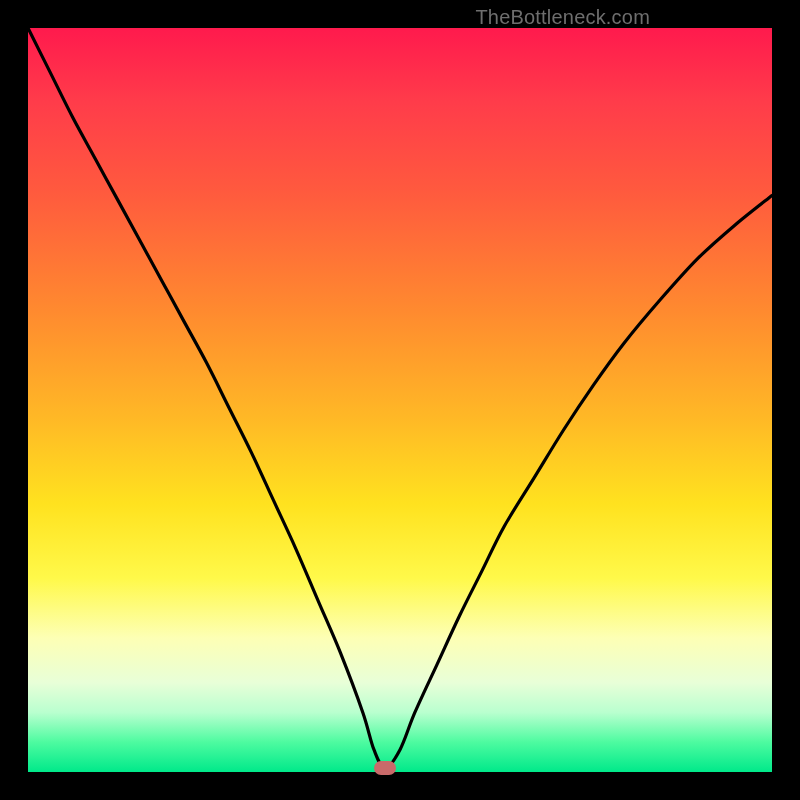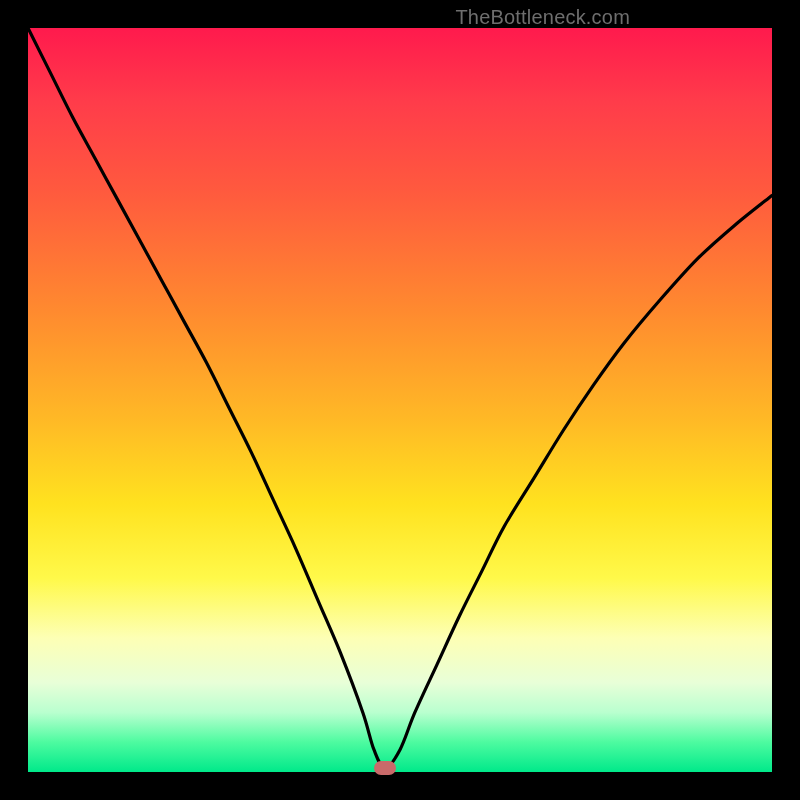--- a/index.html
+++ b/index.html
@@ -11,20 +11,21 @@
     overflow: hidden;
     font-family: Arial, Helvetica, sans-serif;
   }
   .frame {
     position: absolute;
     left: 0;
     top: 0;
     width: 640px;
     height: 800px;
     background: #000;
+    padding-left: 20px;
   }
   .plot-area {
     position: absolute;
     left: 28px;
     top: 28px;
     width: 744px;
     height: 744px;
     background: linear-gradient(
       to bottom,
       #ff1a4d 0%,

